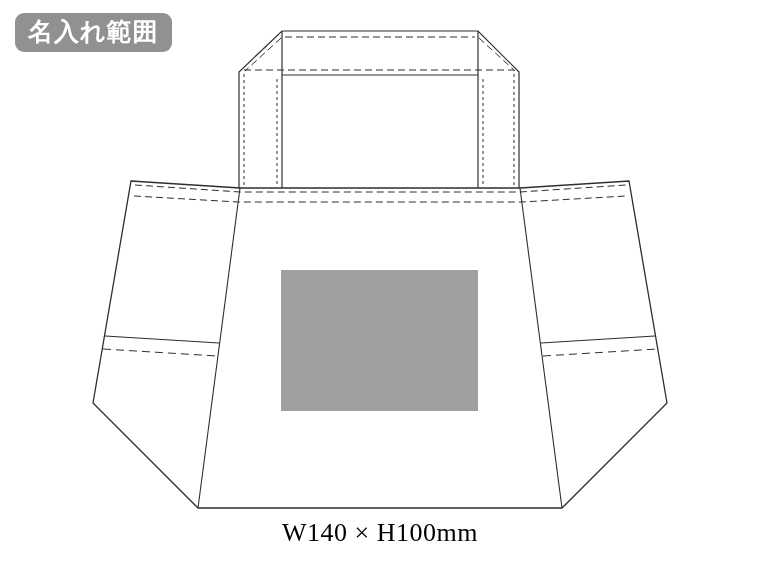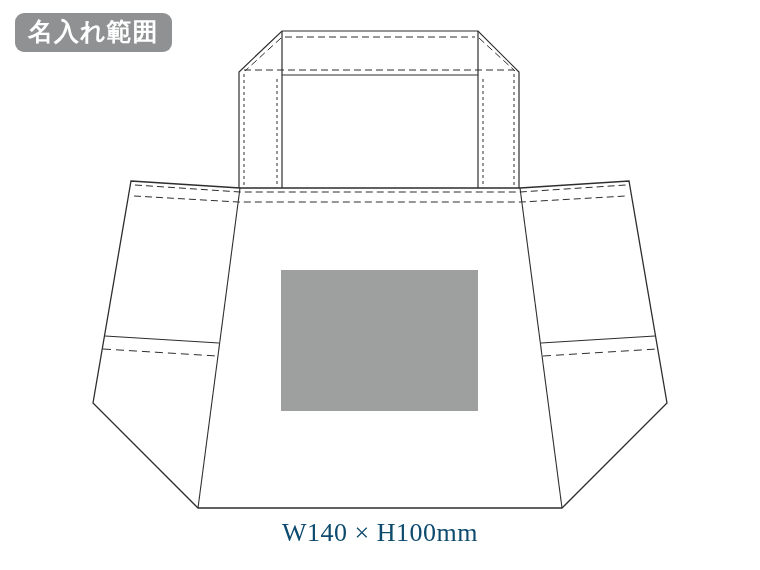--- a/index.html
+++ b/index.html
@@ -16,21 +16,21 @@
     border-radius:9px;
     font-size:25px;font-weight:bold;letter-spacing:1px;
     line-height:27px;
     user-select:none;
   }
   .diagram-svg{position:absolute;left:0;top:0;}
   .dimension{
     position:absolute;left:0;top:518px;width:760px;
     text-align:center;
     font-family:"Liberation Serif","DejaVu Serif",serif;
-    font-size:26px;color:#0c4a6e;
+    font-size:26px;color:#000000;
     letter-spacing:0.5px;
   }
 </style>
 </head>
 <body>
 
 <div class="stage">
 
   <svg class="diagram-svg" width="760" height="570" viewBox="0 0 760 570" style="color: rgb(46, 46, 46);">
 

